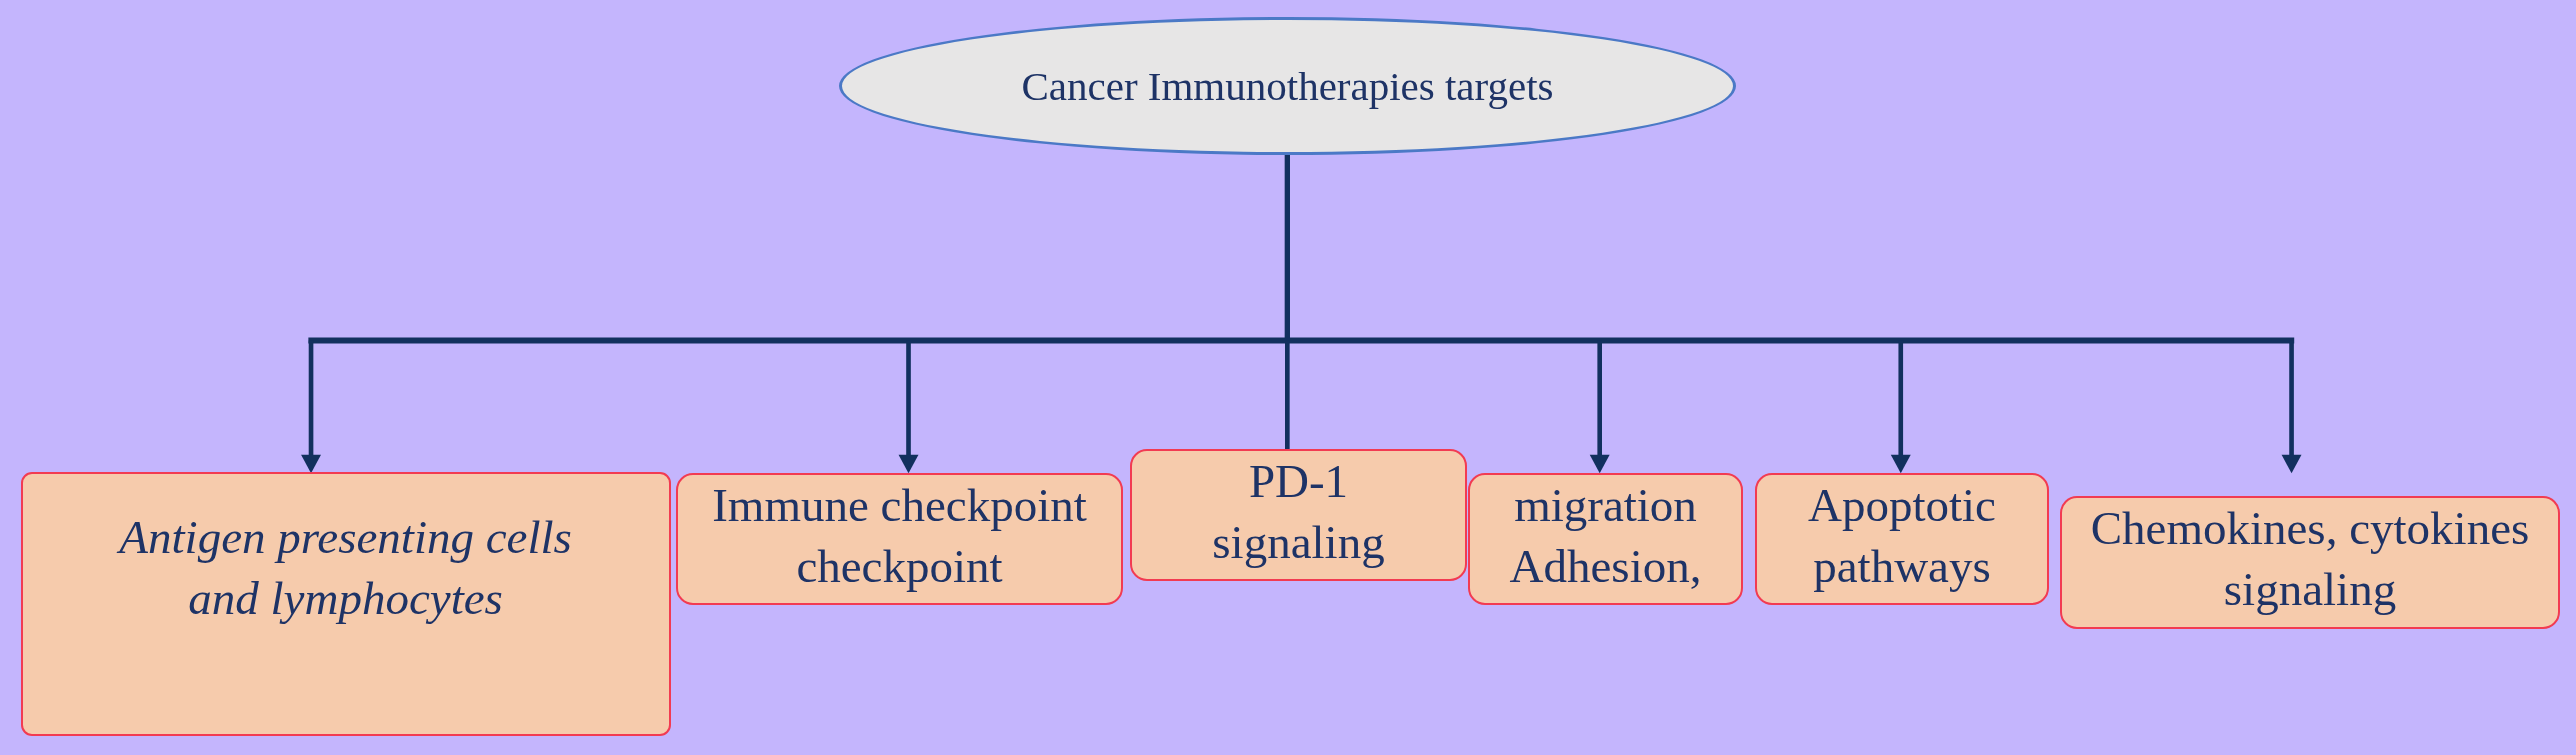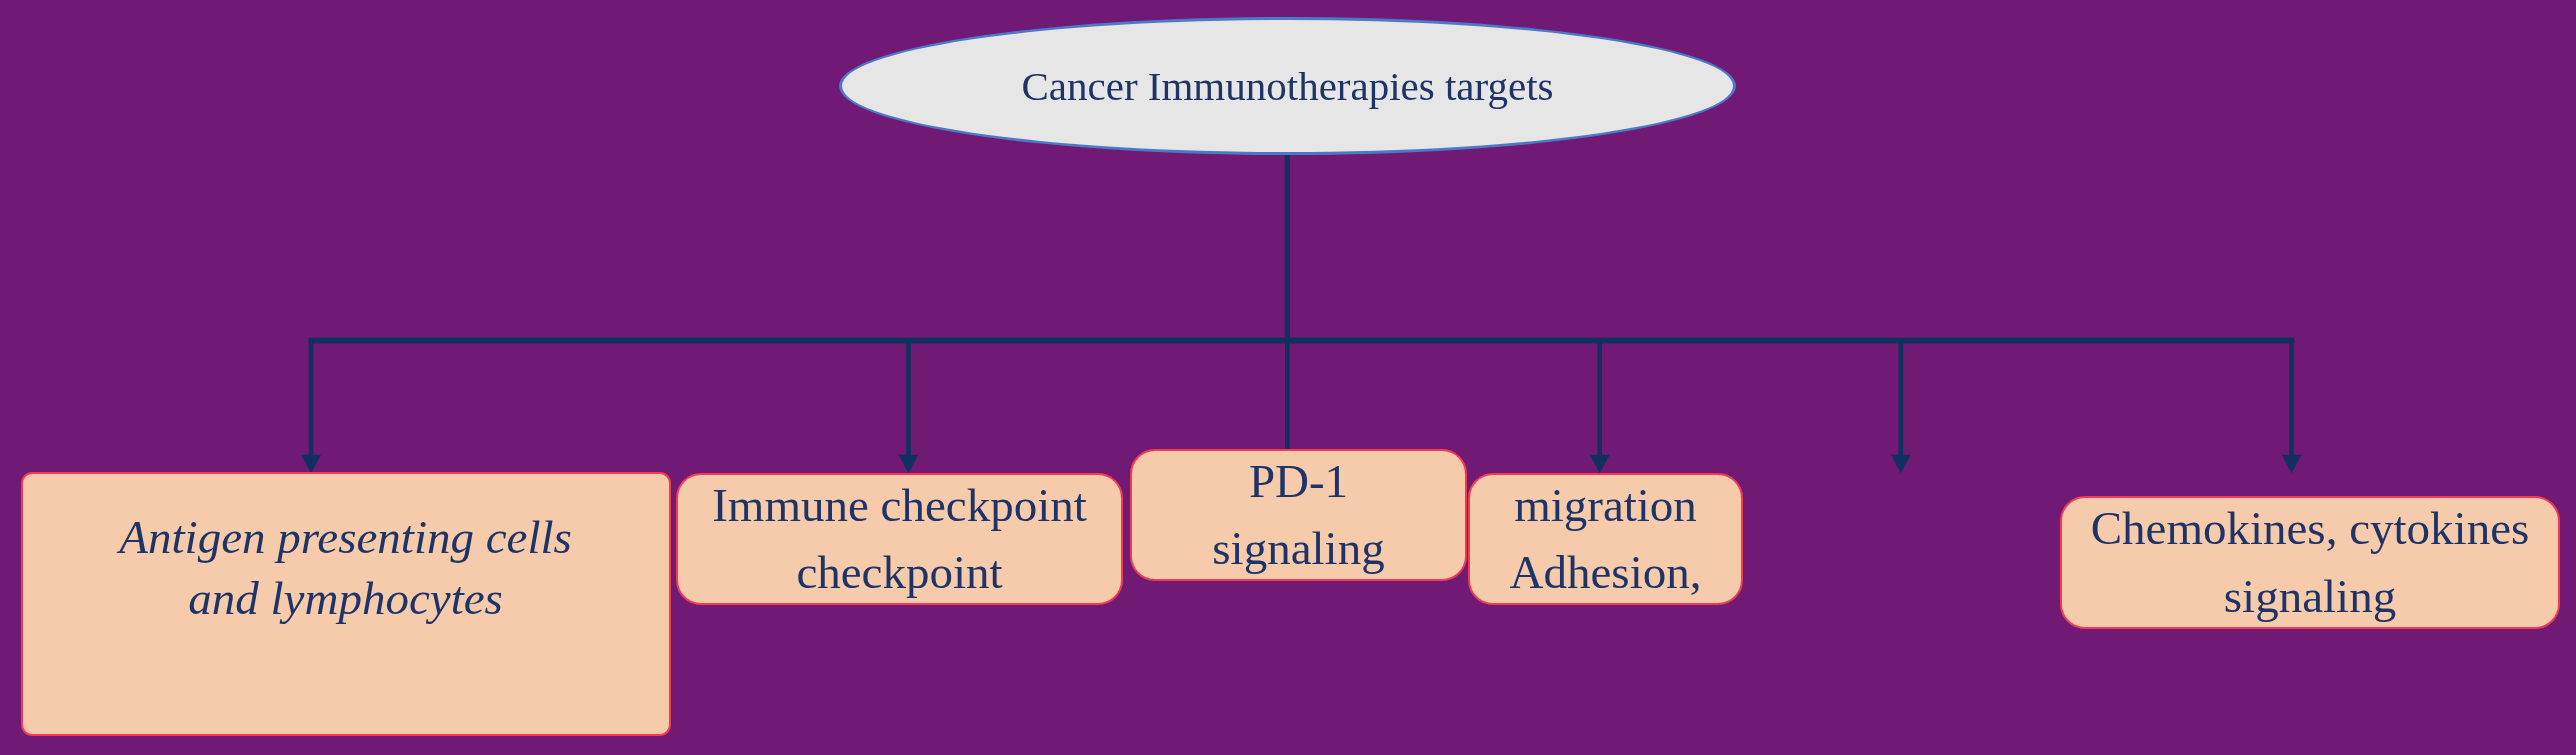--- a/index.html
+++ b/index.html
@@ -8,21 +8,21 @@
     --box-border:#f23b52;
     --box-fill:#f6cbac;
     --ellipse-border:#4b79c6;
     --ellipse-fill:#e7e6e6;
   }
   html,body{margin:0;padding:0;background:#ffffff;}
   .canvas{
     position:relative;
     width:2576px;
     height:756px;
-    background:#701a75;
+    background:#c4b5fd;
     font-family:"Liberation Serif","DejaVu Serif",serif;
     overflow:hidden;
   }
   .connector-svg{
     position:absolute;
     left:0;top:0;
     width:2576px;height:756px;
   }
   .root-ellipse{
     position:absolute;
@@ -34,24 +34,24 @@
     box-sizing:border-box;
     display:flex;align-items:center;justify-content:center;
     text-align:center;
     font-size:41px;
     color:var(--text-color);
   }
   .node-box{
     position:absolute;
     background:var(--box-fill);
     border:2.7px solid var(--box-border);
-    border-radius:25px;
+    border-radius:17px;
     box-sizing:border-box;
     display:flex;flex-direction:column;
-    align-items:center;justify-content:space-between;
+    align-items:center;justify-content:flex-start;
     text-align:center;
     font-size:47px;
     line-height:61px;
     color:var(--text-color);
   }
   .node-box .line{display:block;white-space:nowrap;}
   .b1{left:20.6px;  top:472px; width:650px; height:264px; border-radius:11px;
       justify-content:flex-start; padding-top:33px;font-style:italic;}
   .b2{left:676px;top:473px; width:447px; height:132px;}
   .b3{left:1130px;top:449px; width:337px; height:132px;}
@@ -106,20 +106,24 @@
   <div class="node-box b3">
     <span class="line">PD-1</span>
     <span class="line">signaling</span>
   </div>
 
   <div class="node-box b4">
     <span class="line">migration</span>
     <span class="line">Adhesion,</span>
   </div>
 
+  <div class="node-box b5">
+    <span class="line">Apoptotic</span>
+    <span class="line">pathways</span>
+  </div>
 
   <div class="node-box b6">
     <span class="line">Chemokines, cytokines</span>
     <span class="line">signaling</span>
   </div>
 
 </div>
 
 
 </body></html>

